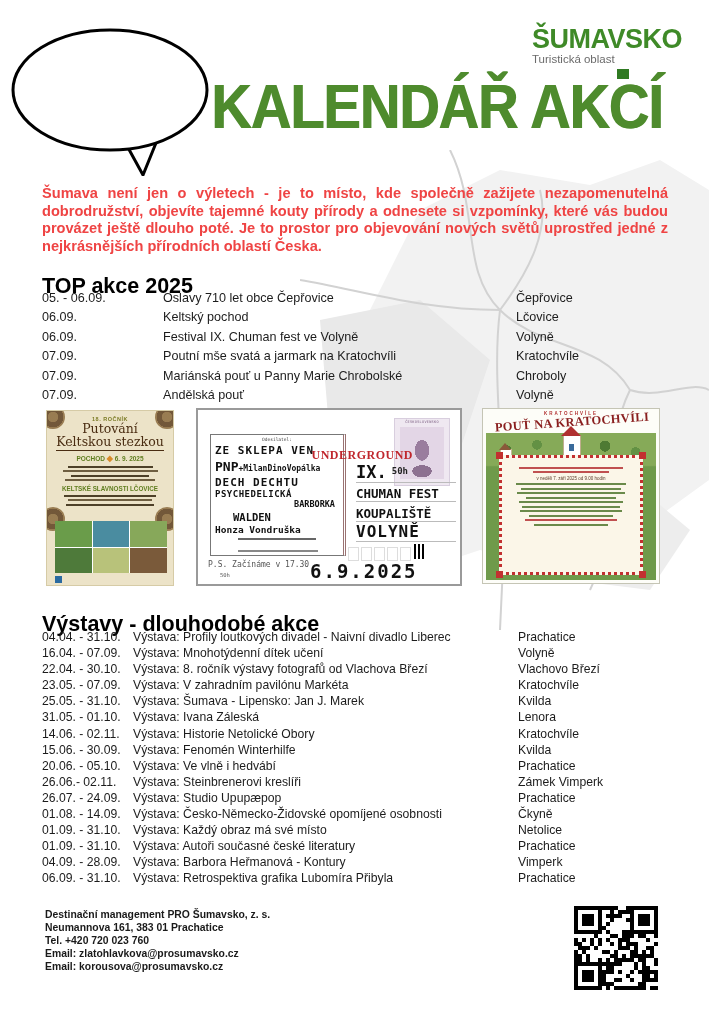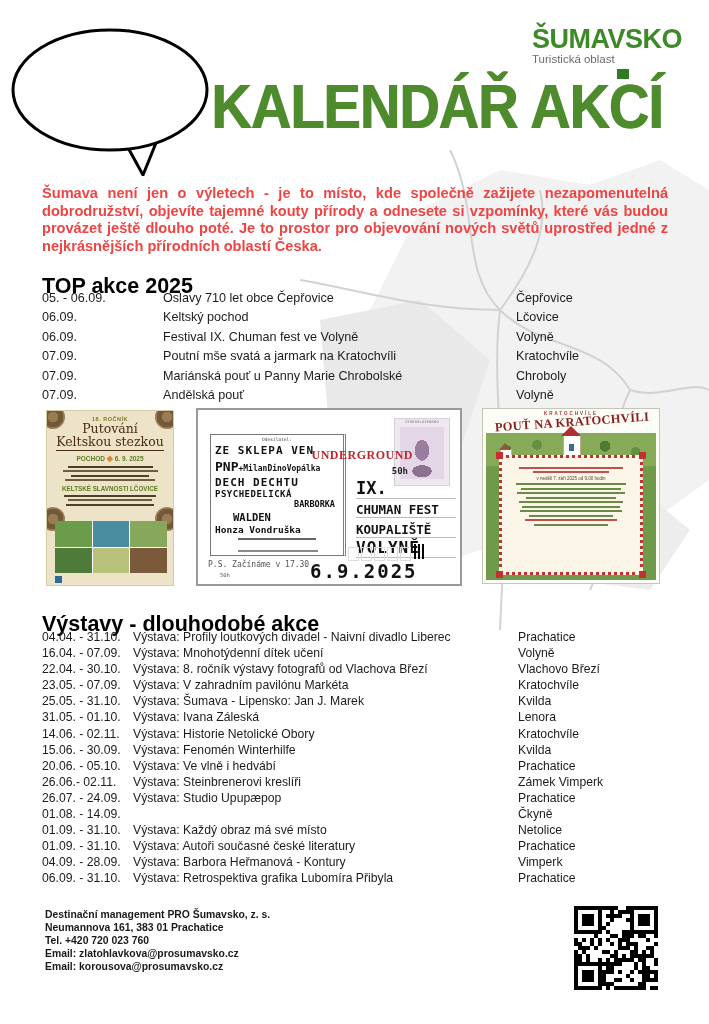--- a/index.html
+++ b/index.html
@@ -100,21 +100,21 @@
   .p2 .stamp{position:absolute;right:10px;top:8px;width:56px;height:68px;background:#efe8f1;
       border:1px solid #d8cede;box-sizing:border-box;}
   .p2 .stamp-inner{position:absolute;left:5px;top:8px;right:5px;bottom:6px;background:#e3d6e6;
       background-image:radial-gradient(ellipse 12px 17px at 50% 45%,#9a7d9e 0 60%,transparent 61%),
                        radial-gradient(ellipse 16px 10px at 50% 85%,#8d7191 0 60%,transparent 61%);}
   .p2 .stamp-country{position:absolute;left:0;top:1px;width:100%;text-align:center;
       font-size:3.5px;color:#7c5f82;letter-spacing:.3px;}
   .p2 .underground{position:absolute;right:47px;top:38px;font-family:"Liberation Serif",serif;
       font-weight:700;font-size:12px;color:#c0272d;letter-spacing:.5px;z-index:2;}
   .p2 .stamp-value{position:absolute;right:52px;top:56px;font-size:9px;font-weight:700;color:#222;z-index:2;}
-  .p2 .fest{position:absolute;left:158px;top:68px;width:100px;}
+  .p2 .fest{position:absolute;left:158px;top:52px;width:100px;}
   .p2 .fest div{border-bottom:1px solid #bbb;white-space:nowrap;}
   .p2 .f1{font-size:17px;font-weight:700;padding-bottom:0;}
   .p2 .f2{font-size:12.5px;font-weight:700;margin-top:3px;}
   .p2 .f3{font-size:12.5px;font-weight:700;margin-top:4px;}
   .p2 .f4{font-size:16px;font-weight:700;letter-spacing:1px;}
   .p2 .postal{position:absolute;left:150px;top:136px;height:14px;}
   .p2 .postal i{display:inline-block;width:9px;height:12px;border:1px solid #ddd;margin-right:2px;}
   .p2 .barcode{position:absolute;left:216px;top:134px;height:15px;}
   .p2 .barcode i{display:inline-block;width:2px;height:15px;background:#000;margin-right:2px;}
   .p2 .bigdate{position:absolute;left:112px;top:150px;font-size:19px;font-weight:700;letter-spacing:2px;}
@@ -385,20 +385,21 @@
       <span class="c-title">Výstava: Steinbrenerovi kreslíři</span>
       <span class="c-place">Zámek Vimperk</span>
     </div>
       <div class="trow">
       <span class="c-date">26.07. - 24.09.</span>
       <span class="c-title">Výstava: Studio Upupæpop</span>
       <span class="c-place">Prachatice</span>
     </div>
       <div class="trow">
       <span class="c-date">01.08. - 14.09.</span>
+      <span class="c-title">Výstava: Česko-Německo-Židovské opomíjené osobnosti</span>
       <span class="c-place">Čkyně</span>
     </div>
       <div class="trow">
       <span class="c-date">01.09. - 31.10.</span>
       <span class="c-title">Výstava: Každý obraz má své místo</span>
       <span class="c-place">Netolice</span>
     </div>
       <div class="trow">
       <span class="c-date">01.09. - 31.10.</span>
       <span class="c-title">Výstava: Autoři současné české literatury</span>

